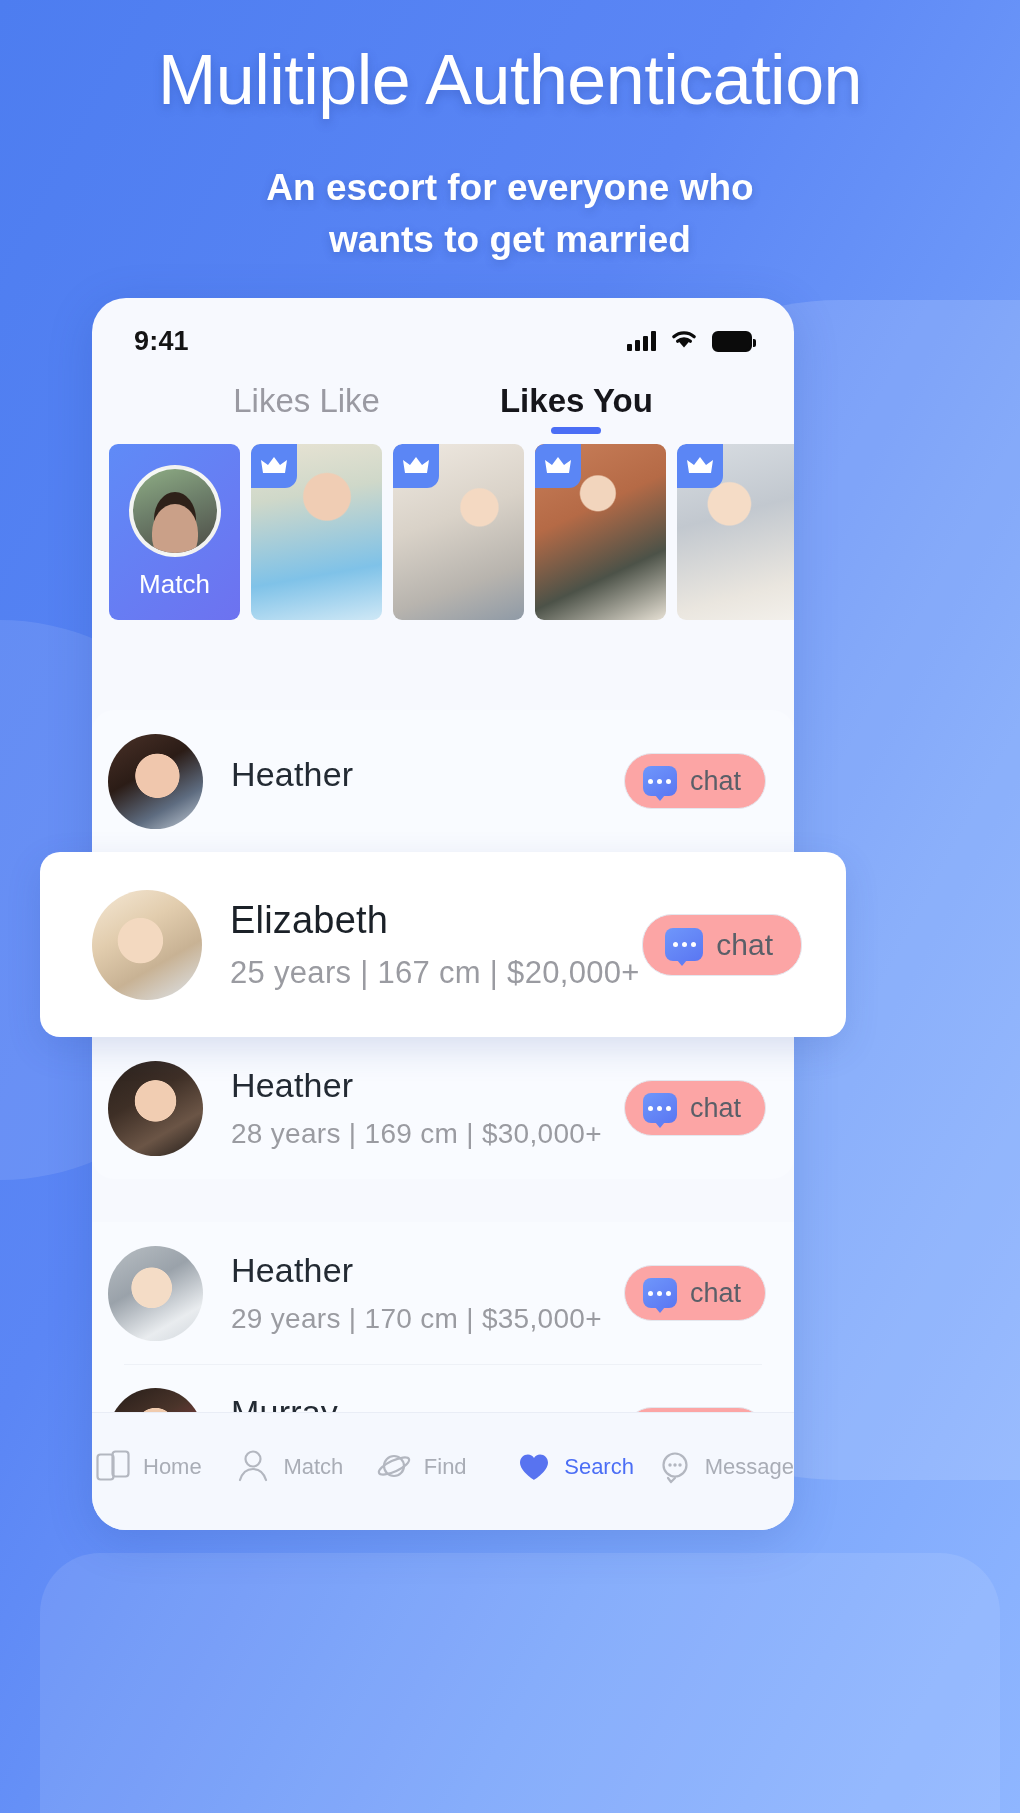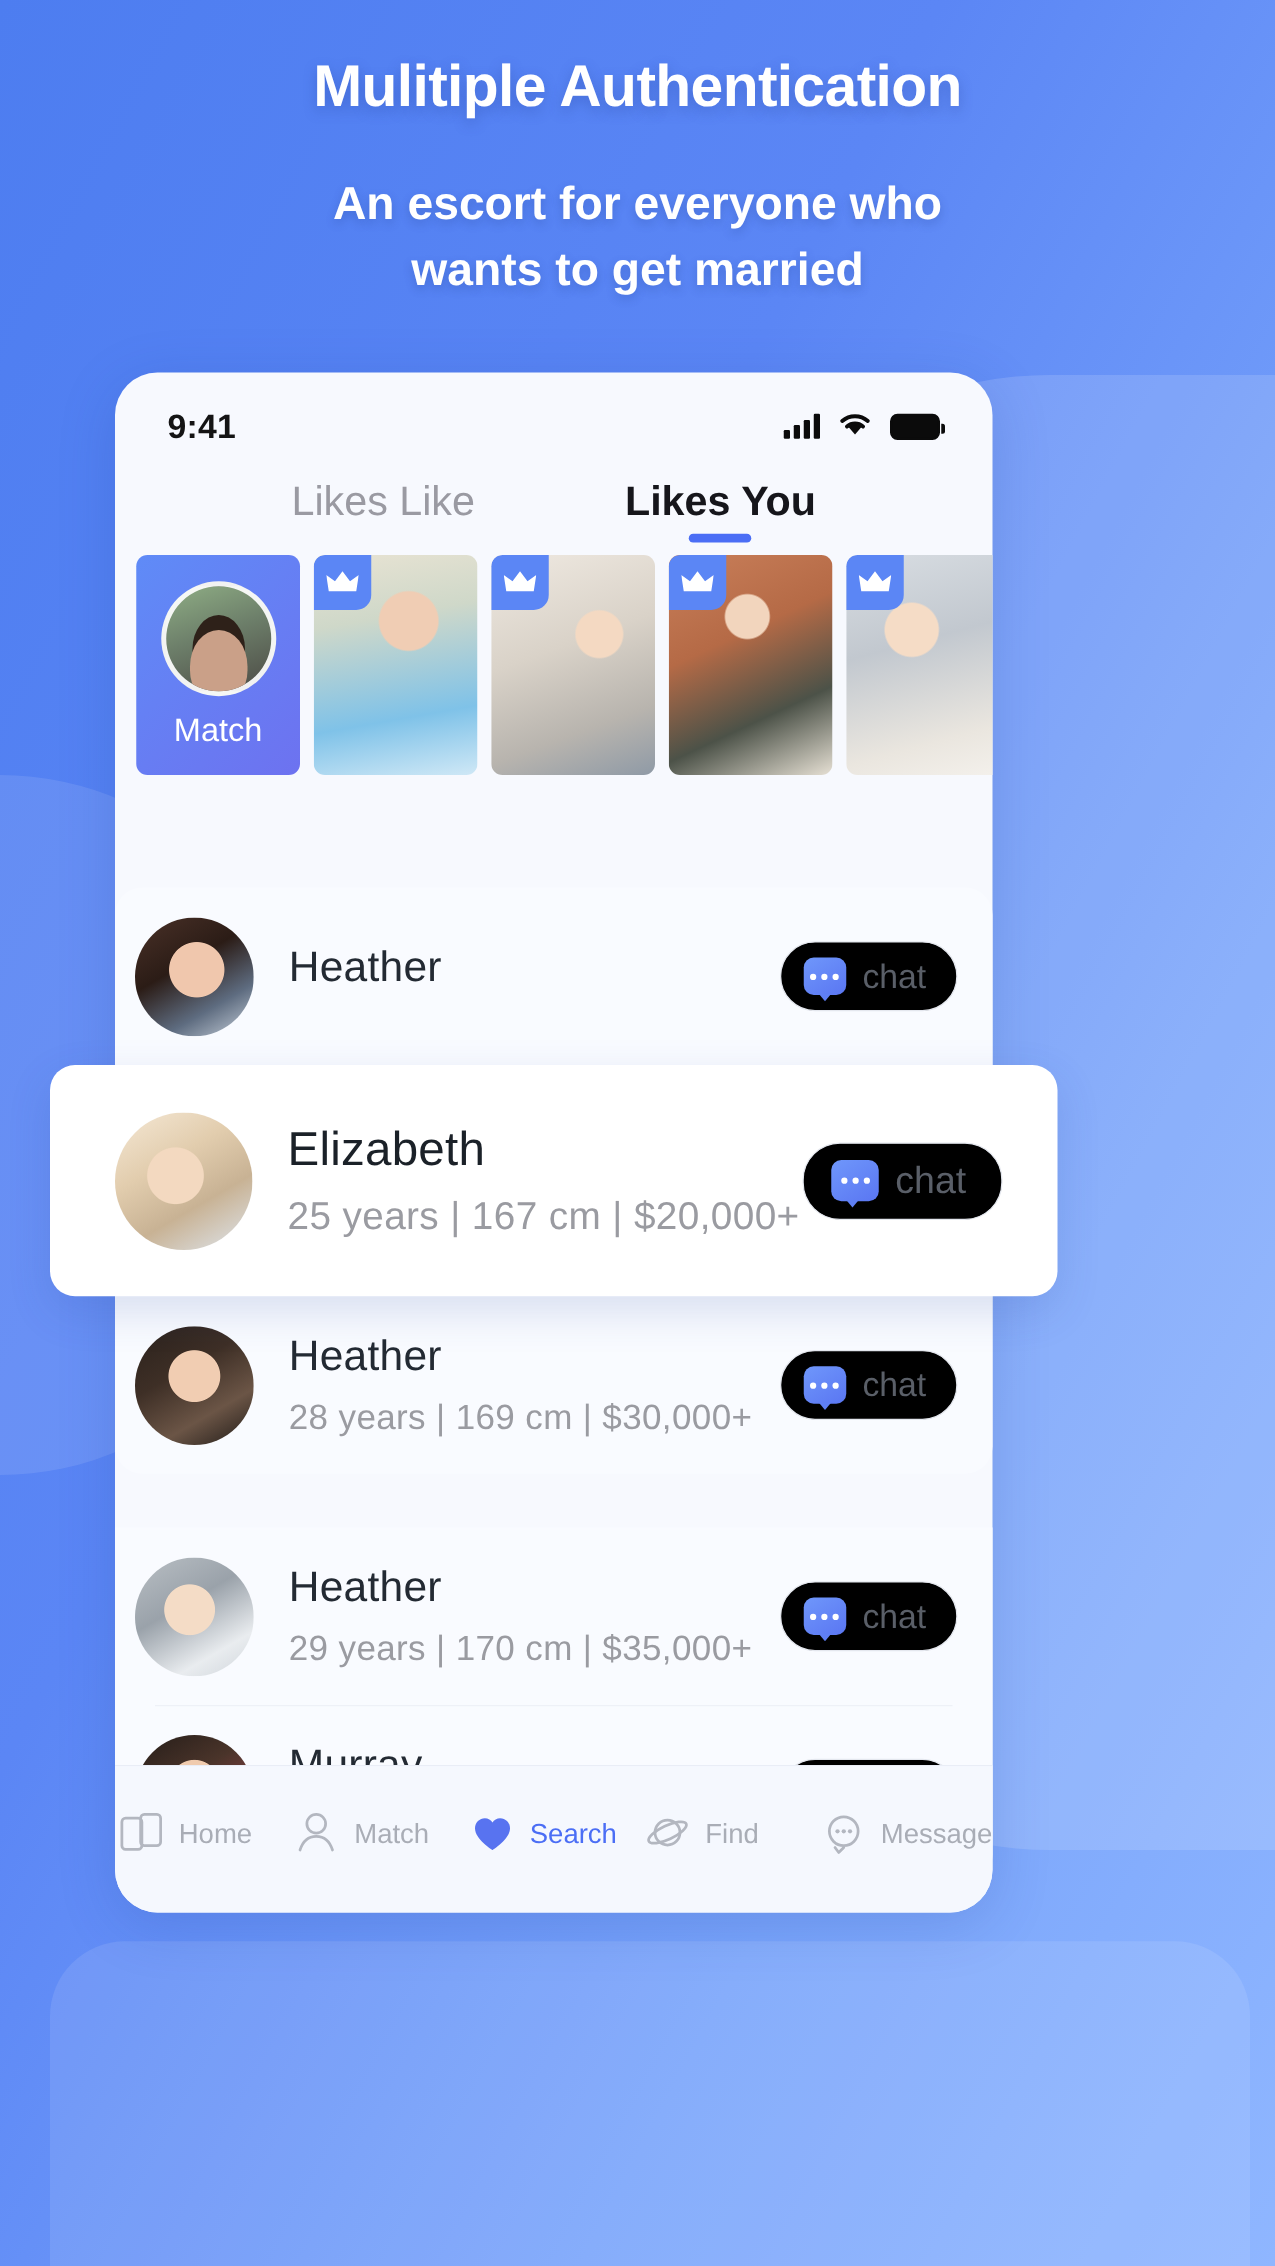--- a/index.html
+++ b/index.html
@@ -53,22 +53,22 @@
 
   
   .header {
     position: absolute;
     left: 0; right: 0;
     top: 44px;
     text-align: center;
     z-index: 5;
   }
   .headline {
-    font-size: 47px;
-    font-weight: bold;
+    font-size: 70px;
+    font-weight: normal;
     color: #ffffff;
     letter-spacing: -0.5px;
     line-height: 1.05;
     text-shadow: 0 4px 10px rgba(40,70,160,0.35);
   }
   .subhead {
     margin-top: 44px;
     font-size: 37px;
     font-weight: bold;
     color: #ffffff;
@@ -294,21 +294,21 @@
   }
   .chat-btn {
     flex: 0 0 auto;
     display: flex;
     align-items: center;
     gap: 13px;
     height: 56px;
     padding: 0 24px 0 18px;
     border: 1.6px solid #e4e7ee;
     border-radius: 30px;
-    background: #000000;
+    background: #fca5a5;
     cursor: pointer;
   }
   .chat-icon {
     width: 34px; height: 30px;
     border-radius: 8px;
     background: linear-gradient(145deg,#6f97fb 0%,#5a76f2 100%);
     display: flex;
     align-items: center;
     justify-content: center;
     gap: 4px;
@@ -592,37 +592,37 @@
     <div class="nav-item">
       <span class="nav-icon">
         <svg width="36" height="38" viewBox="0 0 36 38">
           <circle cx="18" cy="11" r="7.5" stroke="#b3b7c0" stroke-width="2.2" fill="none"></circle>
           <path d="M5 32c2.5-8 7.5-11 13-11s10.5 3 13 11" stroke="#b3b7c0" stroke-width="2.2" fill="none" stroke-linecap="round"></path>
         </svg>
       </span>
       <span class="nav-label">Match</span>
     </div>
 
-    <div class="nav-item active">
-      <span class="nav-icon">
-        <svg width="38" height="38" viewBox="0 0 38 38">
-          <path d="M19 32S5 23.5 5 14.6C5 9.9 8.7 6.5 12.9 6.5c2.6 0 4.9 1.3 6.1 3.4 1.2-2.1 3.5-3.4 6.1-3.4 4.2 0 7.9 3.4 7.9 8.1C33 23.5 19 32 19 32z" fill="#5873f0"></path>
-        </svg>
-      </span>
-      <span class="nav-label">Search</span>
-    </div>
-
     <div class="nav-item">
       <span class="nav-icon">
         <svg width="36" height="38" viewBox="0 0 36 38">
           <circle cx="18" cy="18" r="10" stroke="#b3b7c0" stroke-width="2.2" fill="none"></circle>
           <ellipse cx="18" cy="18" rx="16.5" ry="5.5" stroke="#b3b7c0" stroke-width="2.2" fill="none" transform="rotate(-25 18 18)"></ellipse>
         </svg>
       </span>
       <span class="nav-label">Find</span>
+    </div>
+
+    <div class="nav-item active">
+      <span class="nav-icon">
+        <svg width="38" height="38" viewBox="0 0 38 38">
+          <path d="M19 32S5 23.5 5 14.6C5 9.9 8.7 6.5 12.9 6.5c2.6 0 4.9 1.3 6.1 3.4 1.2-2.1 3.5-3.4 6.1-3.4 4.2 0 7.9 3.4 7.9 8.1C33 23.5 19 32 19 32z" fill="#5873f0"></path>
+        </svg>
+      </span>
+      <span class="nav-label">Search</span>
     </div>
 
     <div class="nav-item">
       <span class="nav-icon">
         <svg width="36" height="38" viewBox="0 0 36 38">
           <circle cx="18" cy="17" r="11.5" stroke="#b3b7c0" stroke-width="2.2" fill="none"></circle>
           <path d="M11 30l3 4 4-4" stroke="#b3b7c0" stroke-width="2.2" fill="none" stroke-linecap="round" stroke-linejoin="round"></path>
           <circle cx="13" cy="17" r="1.7" fill="#b3b7c0"></circle>
           <circle cx="18" cy="17" r="1.7" fill="#b3b7c0"></circle>
           <circle cx="23" cy="17" r="1.7" fill="#b3b7c0"></circle>

